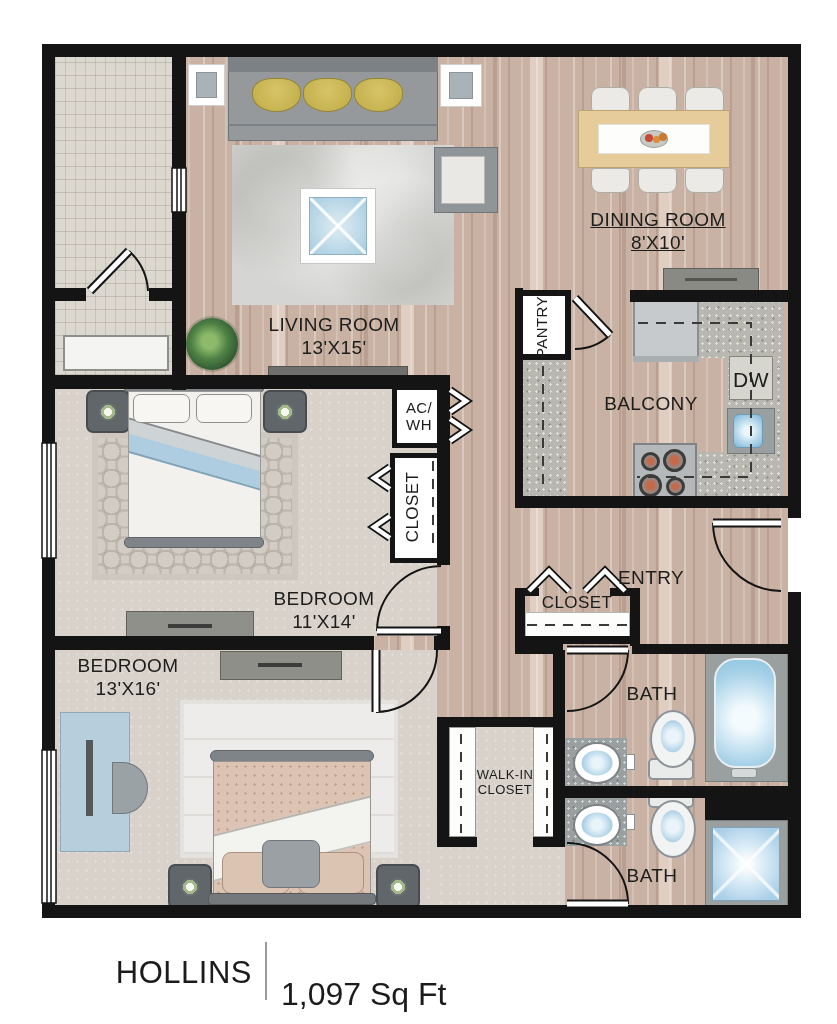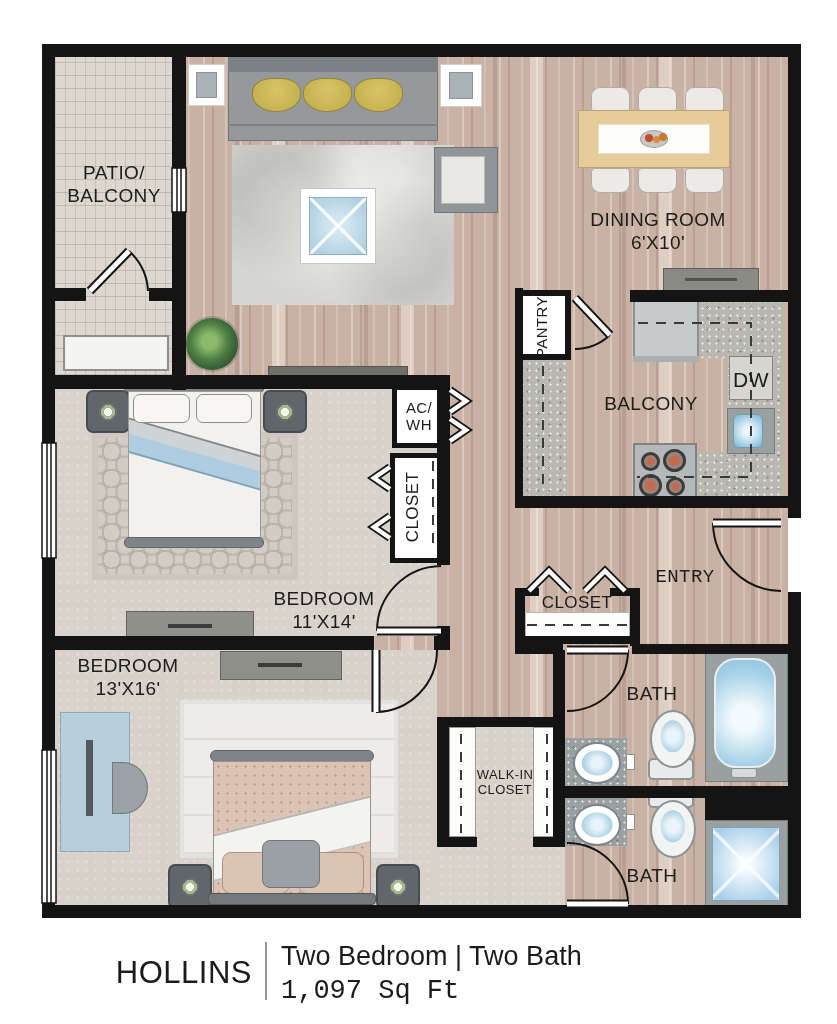--- a/index.html
+++ b/index.html
@@ -297,50 +297,49 @@
     <g stroke="#3a3a3a" stroke-width="2" fill="none" stroke-dasharray="10 8">
       <path d="M 638 323 H 751 V 477 H 637"></path>
       <line x1="543" y1="366" x2="543" y2="492"></line>
       <line x1="433" y1="461" x2="433" y2="551"></line>
       <line x1="527" y1="625" x2="628" y2="625"></line>
       <line x1="461" y1="734" x2="461" y2="833"></line>
       <line x1="547" y1="734" x2="547" y2="833"></line>
     </g>
   </svg>
 
-  <div class="lbl" style="left:114px;top:184px;">
-    <div>PATIO/</div>
-      <div>BALCONY</div>
-  </div>
-  <div class="lbl" style="left:658px;top:231px;">
+  <div class="lbl" style="left:334px;top:336px;">
+    <div>LIVING ROOM</div>
+      <div>13'X15'</div>
+  </div>
+  <div class="lbl" style="left:658px;top:231px;text-decoration:underline;">
     <div>DINING ROOM</div>
-      <div>6'X10'</div>
+      <div>8'X10'</div>
   </div>
   <div class="lbl" style="left:651px;top:403px;">BALCONY</div>
   <div class="lbl small vert" style="left:541px;top:327px;">PANTRY</div>
   <div class="lbl" style="left:751px;top:379px;font-size:21px;">DW</div>
   <div class="lbl small" style="left:419px;top:416px;">
     <div>AC/</div>
       <div>WH</div>
   </div>
   <div class="lbl small vert" style="left:412px;top:507px;font-size:17px;">CLOSET</div>
   <div class="lbl" style="left:324px;top:610px;">
     <div>BEDROOM</div>
       <div>11'X14'</div>
   </div>
   <div class="lbl" style="left:128px;top:677px;">
     <div>BEDROOM</div>
       <div>13'X16'</div>
   </div>
-  <div class="lbl" style="left:685px;top:577px;font-family:Liberation Mono, monospace;">ENTRY</div>
+  <div class="lbl" style="left:651px;top:577px;">ENTRY</div>
   <div class="lbl" style="left:577px;top:602px;font-size:17px;">CLOSET</div>
   <div class="lbl" style="left:652px;top:693px;">BATH</div>
   <div class="lbl" style="left:652px;top:875px;">BATH</div>
   <div class="lbl tiny" style="left:505px;top:782px;">
     <div>WALK-IN</div>
       <div>CLOSET</div>
   </div>
 
   <div class="caption" style="left:0;top:955px;width:252px;text-align:right;font-size:31px;letter-spacing:.5px;">HOLLINS</div>
   <div class="caption" style="left:265px;top:942px;width:2px;height:58px;background:#9a9a9a;"></div>
-  <div class="caption" style="left:281px;top:941px;font-size:27px;">Two Bedroom | Two Bath</div>
-  <div class="caption" style="left:281px;top:976px;font-size:27px;font-family:Liberation Mono, monospace;">1,097 Sq Ft</div>
+  <div class="caption" style="left:281px;top:976px;font-size:32px;">1,097 Sq Ft</div>
 </div>
 
 </body></html>

